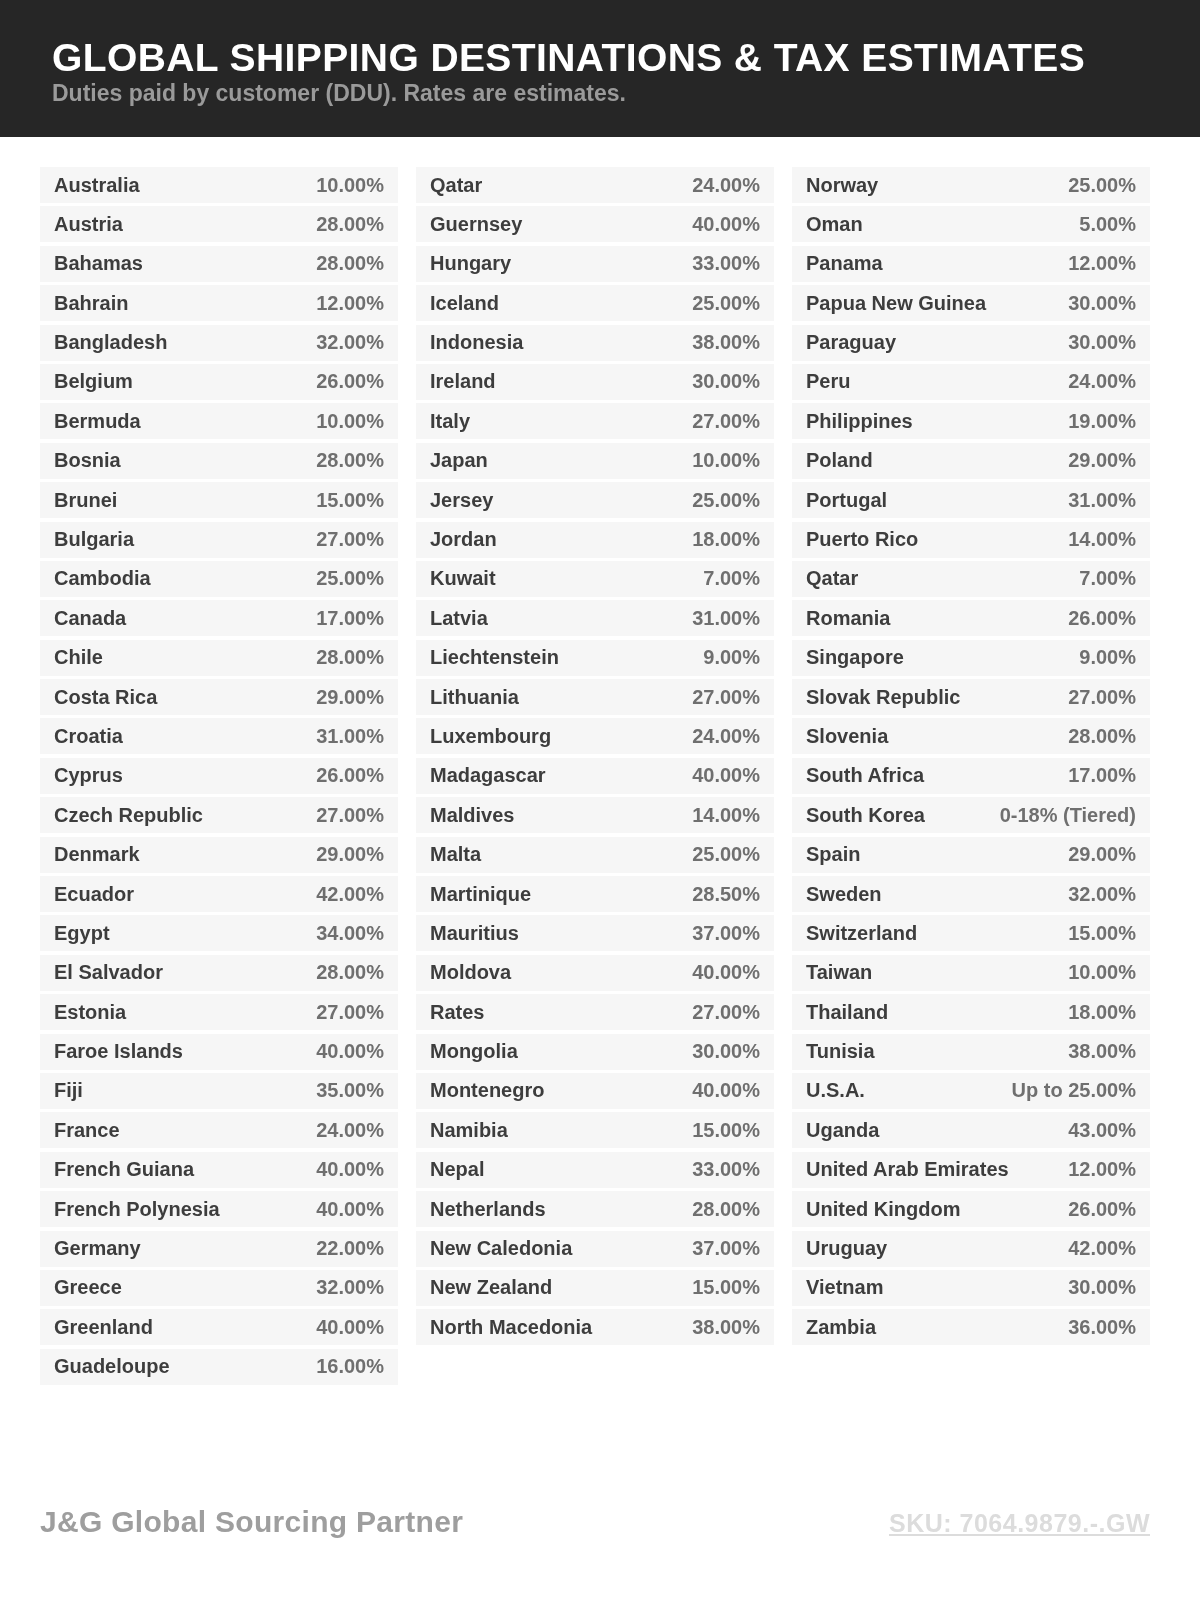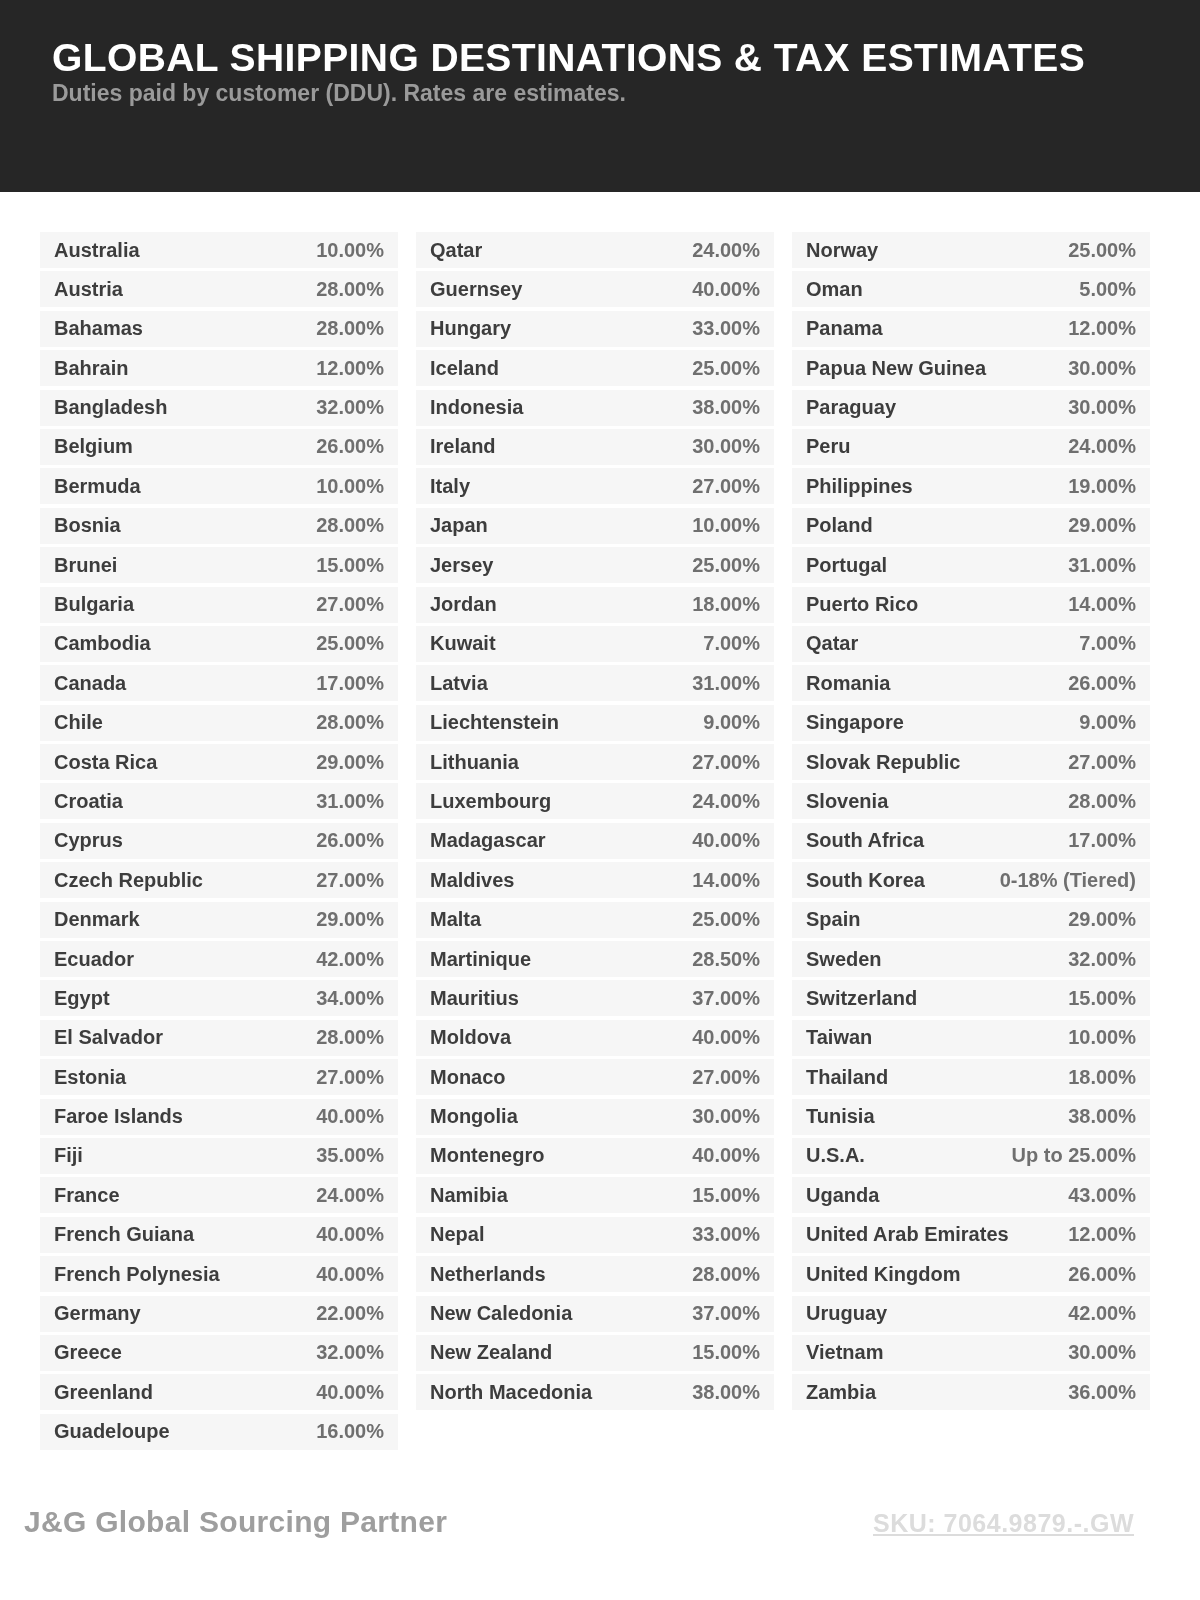--- a/index.html
+++ b/index.html
@@ -16,37 +16,37 @@
   html,body{width:1200px;height:1600px;}
   body{
     position:relative;
     background:var(--page-bg);
     font-family:"Liberation Sans","DejaVu Sans",sans-serif;
     overflow:hidden;
   }
   .header{
     background:var(--header-bg);
     width:1200px;
-    height:192px;
+    height:137px;
     padding:36px 52px 0 52px;
   }
   .title{
     color:#ffffff;
     font-size:39px;
     font-weight:800;
     letter-spacing:0.4px;
     white-space:nowrap;
   }
   .subtitle{
     color:var(--subtitle-text);
     font-size:23px;
     font-weight:700;
   }
   .table{
-    margin:40px 50px 0 40px;
+    margin:30px 50px 0 40px;
     width:1110px;
     display:grid;
     grid-template-columns:repeat(3,1fr);
     column-gap:18px;
     align-items:start;
   }
   .col{display:block;}
   .row{
     height:36px;
     margin-bottom:3.4px;
@@ -63,21 +63,21 @@
     white-space:nowrap;
   }
   .rate{
     color:var(--rate-text);
     font-size:20px;
     font-weight:700;
     white-space:nowrap;
   }
   .footer{
     position:absolute;
-    left:24px;
+    left:40px;
     width:1110px;
     top:1505px;
     display:flex;
     justify-content:space-between;
     align-items:baseline;
     text-align:right;
   }
   .brand{
     color:var(--brand-text);
     font-size:30px;
@@ -306,21 +306,21 @@
       </div>
       <div class="row">
         <span class="country">Mauritius</span>
         <span class="rate">37.00%</span>
       </div>
       <div class="row">
         <span class="country">Moldova</span>
         <span class="rate">40.00%</span>
       </div>
       <div class="row">
-        <span class="country">Monaco</span>
+        <span class="country">Rates</span>
         <span class="rate">27.00%</span>
       </div>
       <div class="row">
         <span class="country">Mongolia</span>
         <span class="rate">30.00%</span>
       </div>
       <div class="row">
         <span class="country">Montenegro</span>
         <span class="rate">40.00%</span>
       </div>

